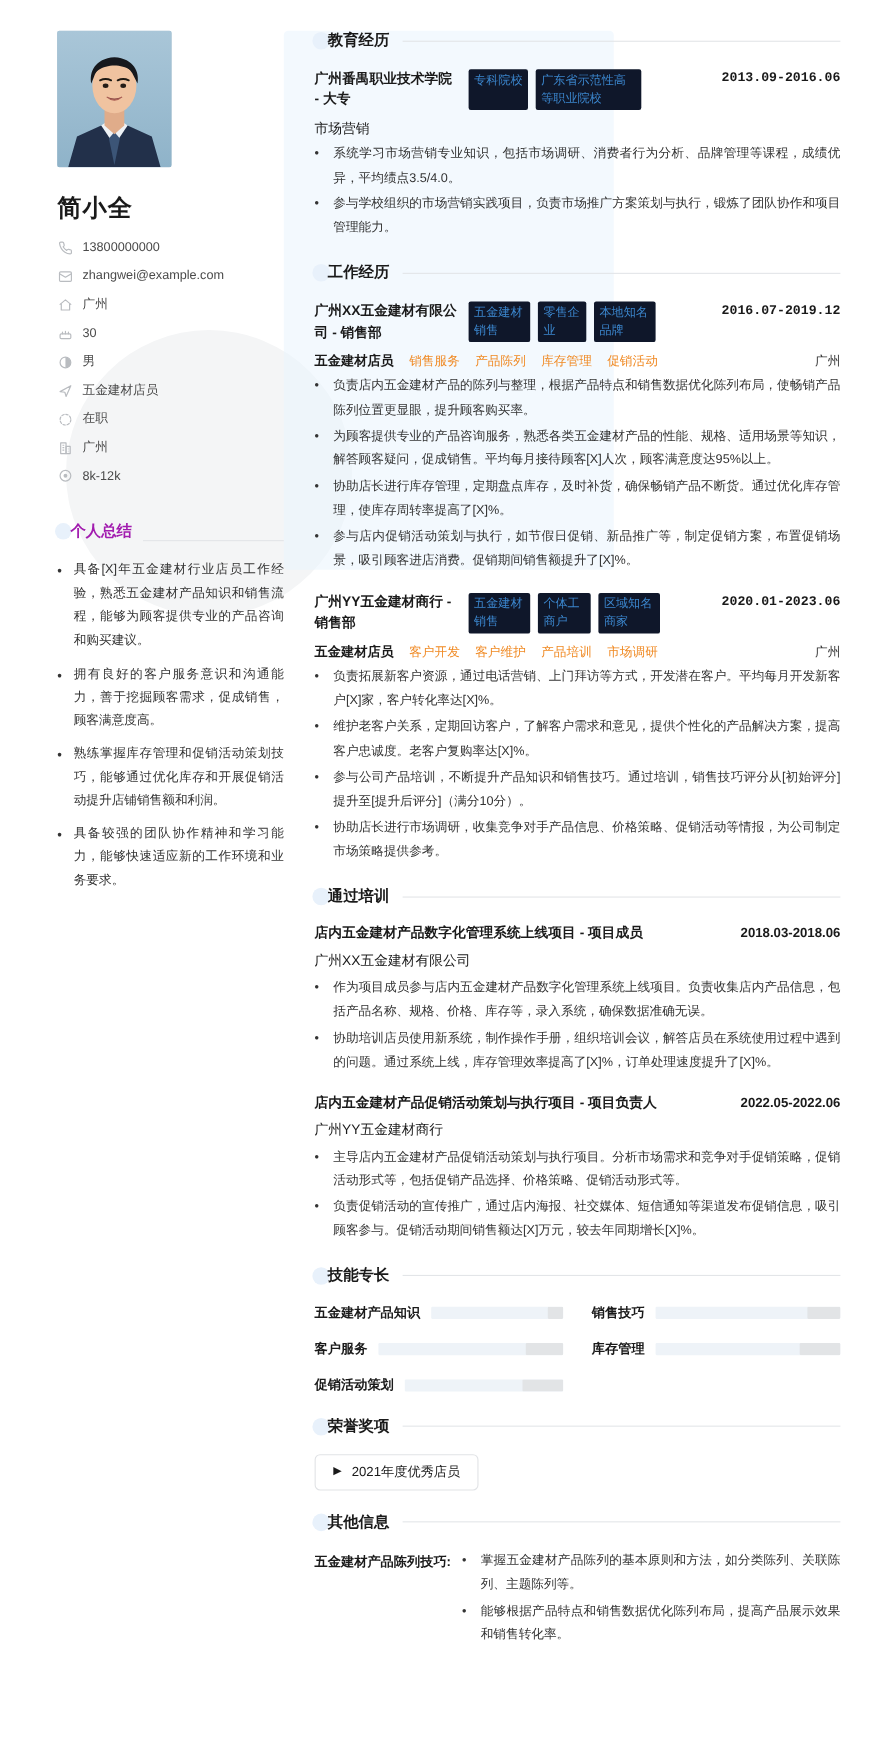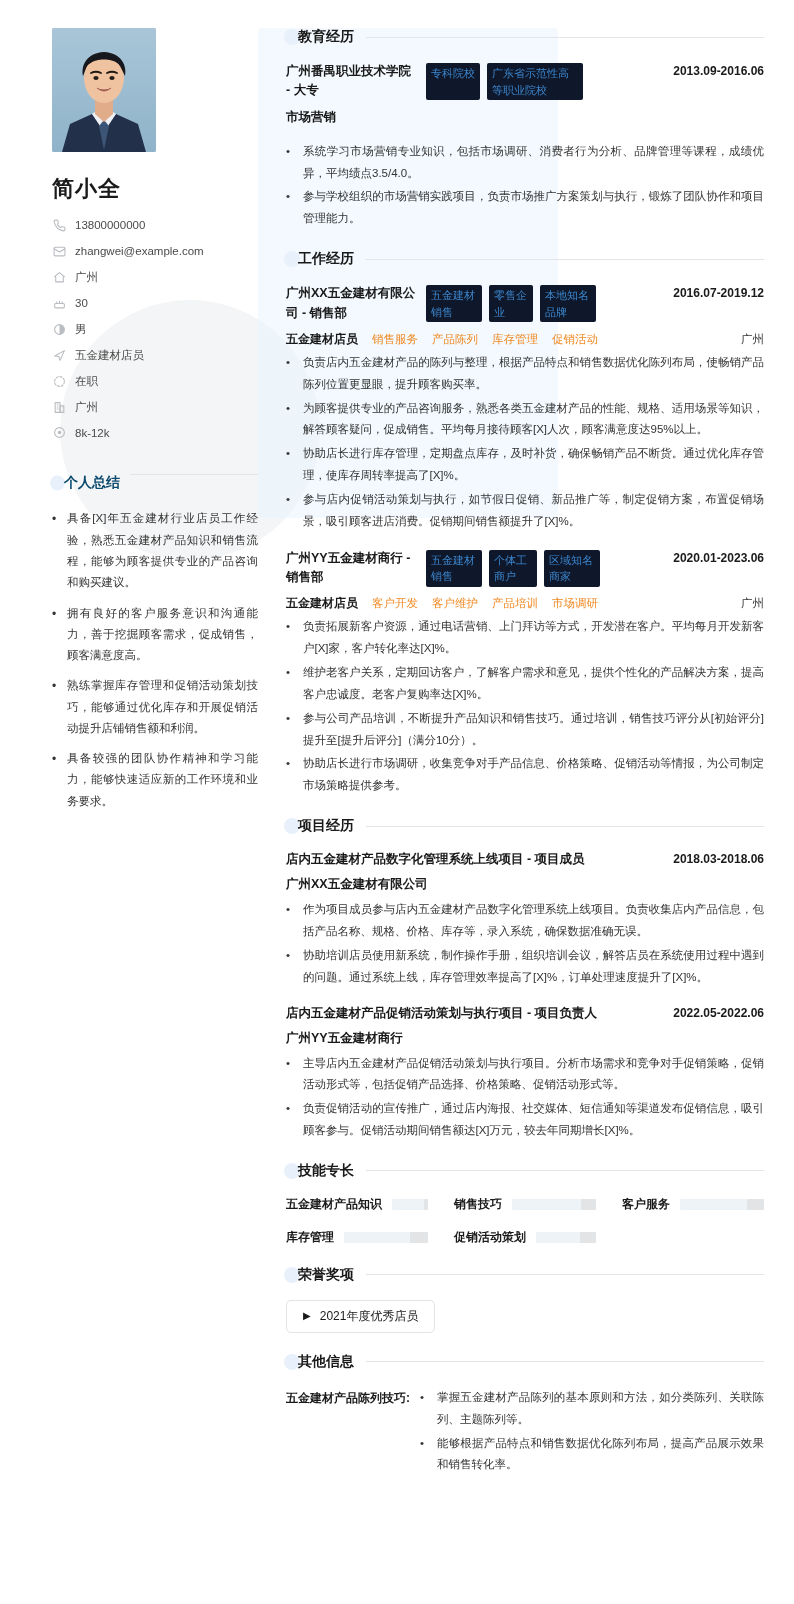--- a/index.html
+++ b/index.html
@@ -80,25 +80,25 @@
     display: inline-flex;
     align-items: center;
     justify-content: center;
     color: #b9bcc0;
   }
   .contact-row .ic svg { display:block; }
   .sb-section-title {
     position: relative;
     font-size: 14px;
     font-weight: bold;
-    color: #0c4a6e;
+    color: #a21caf;
     margin: 34px 0 16px 0;
     padding-left: 12px;
     display: flex;
-    align-items: flex-start;
+    align-items: flex-end;
   }
   .sb-section-title::before {
     content: "";
     position: absolute;
     left: -2px; top: 50%;
     transform: translateY(-50%);
     width: 15px; height: 15px;
     border-radius: 50%;
     background: #e8f1fb;
   }
@@ -188,27 +188,28 @@
     border-radius: 2px;
     max-width: 56px;
   }
   .entry-date {
     font-size: 12px;
     font-weight: bold;
     color: #1a1a1a;
     white-space: nowrap;
     padding-top: 2px;
     margin-left: auto;
+    font-family: Liberation Mono, monospace;
   }
   .entry-major {
     font-size: 12.5px;
-    font-weight: bold;
+    font-weight: normal;
     color: #1a1a1a;
     margin-top: 8px;
-    margin-bottom: 15px;
+    margin-bottom: 4px;
   }
   .role-row {
     display: flex;
     align-items: center;
     gap: 14px;
     margin: 8px 0 4px 0;
   }
   .role-name {
     font-size: 12px;
     font-weight: bold;
@@ -250,28 +251,28 @@
   }
   .proj-date {
     font-size: 12px;
     font-weight: bold;
     color: #1a1a1a;
     margin-left: auto;
     white-space: nowrap;
   }
   .proj-company {
     font-size: 12.5px;
-    font-weight: bold;
+    font-weight: normal;
     color: #1a1a1a;
     margin: 8px 0 6px 0;
   }
   
   .skills-grid {
     display: grid;
-    grid-template-columns: 1fr 1fr 1fr;
+    grid-template-columns: 1fr 1fr;
     column-gap: 26px;
     row-gap: 16px;
     margin-bottom: 6px;
   }
   .skill {
     display: flex;
     align-items: center;
     gap: 10px;
   }
   .skill-name {
@@ -589,21 +590,21 @@
           </div>
           <div class="bullet">
             <span class="dot">•</span>
             <span class="txt">协助店长进行市场调研，收集竞争对手产品信息、价格策略、促销活动等情报，为公司制定市场策略提供参考。</span>
           </div>
         </div>
       </section>
 
       <section class="section">
         <div class="sec-title">
-          <span class="ttl">项目经历</span>
+          <span class="ttl">通过培训</span>
           <span class="rule"></span>
         </div>
 
         <div class="entry">
           <div class="proj-head">
             <span class="proj-title">店内五金建材产品数字化管理系统上线项目 - 项目成员</span>
             <span class="proj-date">2018.03-2018.06</span>
           </div>
           <div class="proj-company">广州XX五金建材有限公司</div>
           <div class="bullet">

